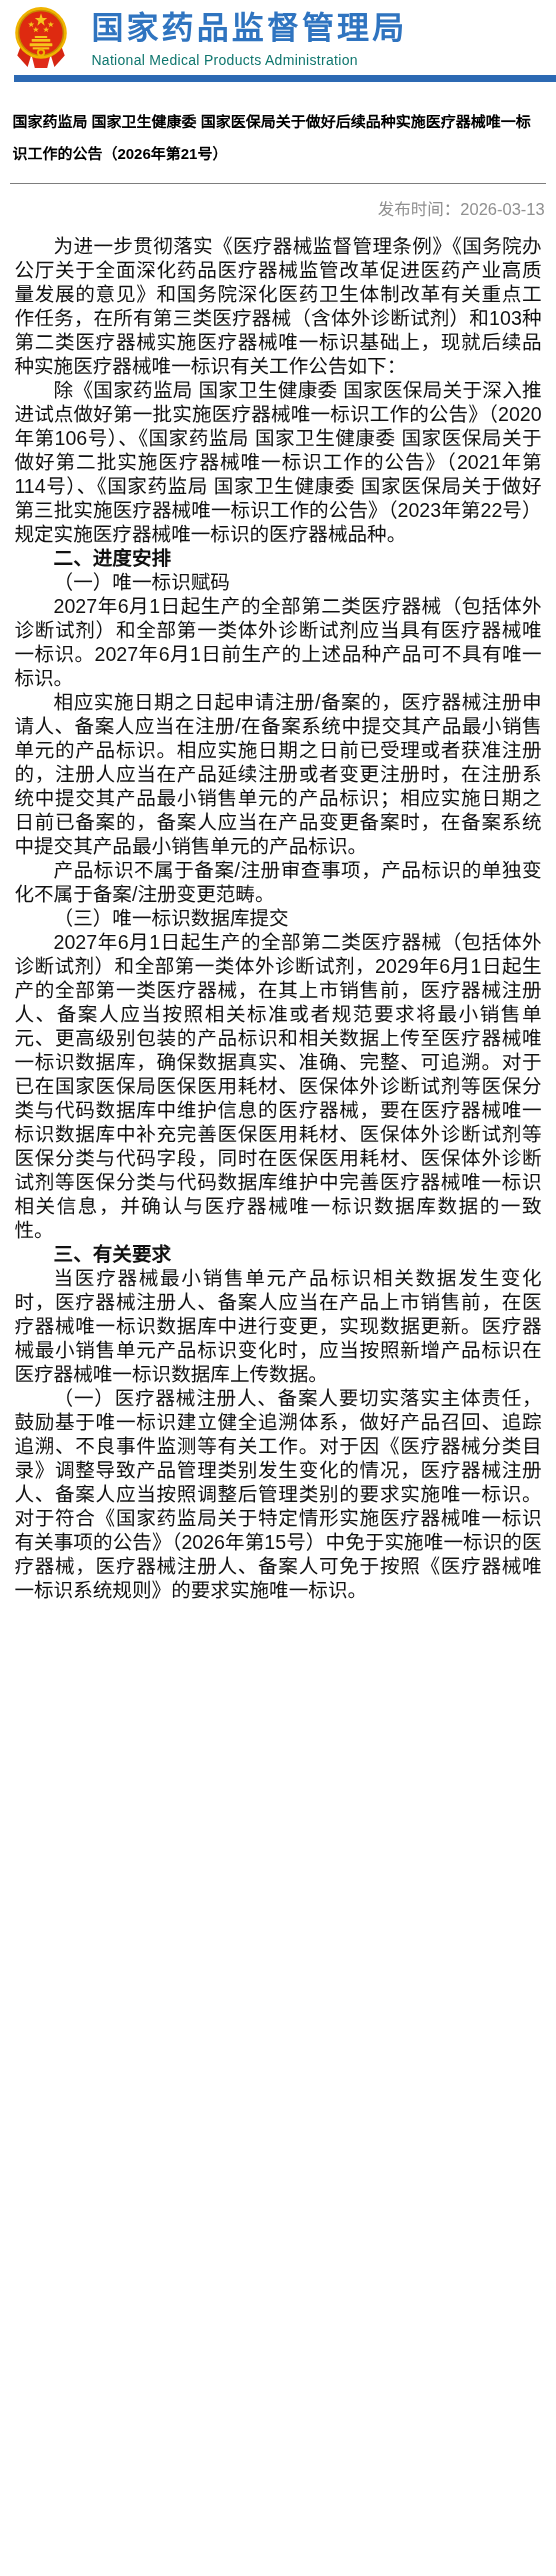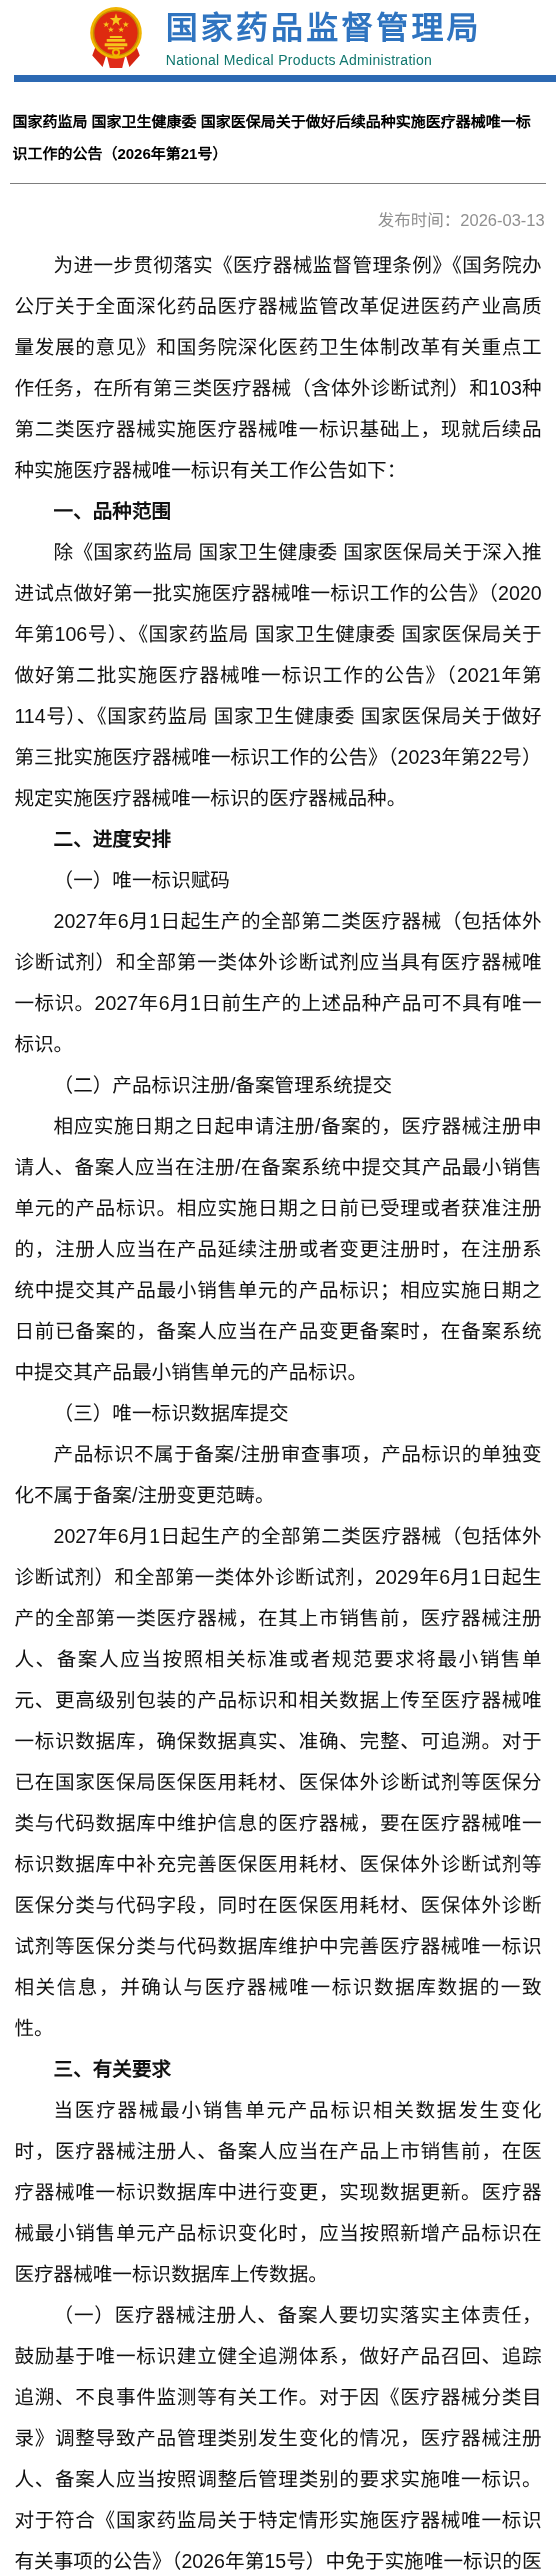--- a/index.html
+++ b/index.html
@@ -5,21 +5,21 @@
   html,body{margin:0;padding:0;background:#ffffff;}
   body{
     width:556px;
     min-height:3789px;
     font-family:"Liberation Sans","DejaVu Sans",sans-serif;
     color:#1a1a1a;
     -webkit-font-smoothing:antialiased;
   }
   
   .site-header{padding:4.1px 0 0 14.4px;background:#ffffff;}
-  .header-inner{display:flex;align-items:flex-start;justify-content:center;}
+  .header-inner{display:flex;align-items:flex-start;}
   .emblem{width:54px;height:66px;flex:0 0 auto;}
   .logo-text{margin-left:23px;padding-top:7.2px;}
   .logo-cn{
     font-size:32px;font-weight:700;color:#2f74c0;
     letter-spacing:3.1px;line-height:1.1;white-space:nowrap;
   }
   .logo-en{
     margin-top:5.2px;font-size:14px;color:#0f766e;
     letter-spacing:0.3px;white-space:nowrap;
   }
@@ -28,27 +28,27 @@
   .article-title{
     margin:24px 12.4px 0 12.4px;
     text-align:left;
     font-size:15px;line-height:32px;font-weight:700;color:#000;
   }
   .head-divider{
     margin:13.4px 10.3px 0 10.3px;height:0;
     border-top:1px solid #7d7d7d;
   }
   .pub-time{
-    margin-top:23px;padding-right:11.3px;
+    margin-top:12px;padding-right:11.3px;
     text-align:right;font-size:16.5px;color:#909090;
   }
   
   .article-body{padding:13.4px 14.4px 0 14.4px;}
   .article-body .blk{
-    font-size:19.6px;line-height:41px;margin:0;
+    font-size:19.6px;line-height:24px;margin:0;
     text-align:justify;text-justify:inter-ideograph;
     text-indent:2em;color:#111;
   }
   .article-body .blk-h2{font-weight:700;}
   .article-body .blk-h3{font-weight:400;}
 </style>
 </head>
 <body>
 
 <header class="site-header">
@@ -91,29 +91,27 @@
 <main>
   <h1 class="article-title">国家药监局 国家卫生健康委 国家医保局关于做好后续品种实施医疗器械唯一标识工作的公告（2026年第21号）</h1>
 
   <div class="head-divider"></div>
 
   <div class="pub-time"><span>发布时间：</span><span>2026-03-13</span></div>
 
   <article class="article-body" id="article-body">
 
   <div class="blk blk-p">为进一步贯彻落实《医疗器械监督管理条例》《国务院办公厅关于全面深化药品医疗器械监管改革促进医药产业高质量发展的意见》和国务院深化医药卫生体制改革有关重点工作任务，在所有第三类医疗器械（含体外诊断试剂）和103种第二类医疗器械实施医疗器械唯一标识基础上，现就后续品种实施医疗器械唯一标识有关工作公告如下：</div>
-      <div class="blk blk-h2">一、品种范围</div>
       <div class="blk blk-p">除《国家药监局 国家卫生健康委 国家医保局关于深入推进试点做好第一批实施医疗器械唯一标识工作的公告》（2020年第106号）、《国家药监局 国家卫生健康委 国家医保局关于做好第二批实施医疗器械唯一标识工作的公告》（2021年第114号）、《国家药监局 国家卫生健康委 国家医保局关于做好第三批实施医疗器械唯一标识工作的公告》（2023年第22号）规定实施医疗器械唯一标识的医疗器械品种。</div>
       <div class="blk blk-h2">二、进度安排</div>
       <div class="blk blk-h3">（一）唯一标识赋码</div>
       <div class="blk blk-p">2027年6月1日起生产的全部第二类医疗器械（包括体外诊断试剂）和全部第一类体外诊断试剂应当具有医疗器械唯一标识。2027年6月1日前生产的上述品种产品可不具有唯一标识。</div>
-      <div class="blk blk-h3">（二）产品标识注册/备案管理系统提交</div>
       <div class="blk blk-p">相应实施日期之日起申请注册/备案的，医疗器械注册申请人、备案人应当在注册/在备案系统中提交其产品最小销售单元的产品标识。相应实施日期之日前已受理或者获准注册的，注册人应当在产品延续注册或者变更注册时，在注册系统中提交其产品最小销售单元的产品标识；相应实施日期之日前已备案的，备案人应当在产品变更备案时，在备案系统中提交其产品最小销售单元的产品标识。</div>
+      <div class="blk blk-p">产品标识不属于备案/注册审查事项，产品标识的单独变化不属于备案/注册变更范畴。</div>
       <div class="blk blk-h3">（三）唯一标识数据库提交</div>
-      <div class="blk blk-p">产品标识不属于备案/注册审查事项，产品标识的单独变化不属于备案/注册变更范畴。</div>
       <div class="blk blk-p">2027年6月1日起生产的全部第二类医疗器械（包括体外诊断试剂）和全部第一类体外诊断试剂，2029年6月1日起生产的全部第一类医疗器械，在其上市销售前，医疗器械注册人、备案人应当按照相关标准或者规范要求将最小销售单元、更高级别包装的产品标识和相关数据上传至医疗器械唯一标识数据库，确保数据真实、准确、完整、可追溯。对于已在国家医保局医保医用耗材、医保体外诊断试剂等医保分类与代码数据库中维护信息的医疗器械，要在医疗器械唯一标识数据库中补充完善医保医用耗材、医保体外诊断试剂等医保分类与代码字段，同时在医保医用耗材、医保体外诊断试剂等医保分类与代码数据库维护中完善医疗器械唯一标识相关信息，并确认与医疗器械唯一标识数据库数据的一致性。</div>
       <div class="blk blk-h2">三、有关要求</div>
       <div class="blk blk-p">当医疗器械最小销售单元产品标识相关数据发生变化时，医疗器械注册人、备案人应当在产品上市销售前，在医疗器械唯一标识数据库中进行变更，实现数据更新。医疗器械最小销售单元产品标识变化时，应当按照新增产品标识在医疗器械唯一标识数据库上传数据。</div>
       <div class="blk blk-p">（一）医疗器械注册人、备案人要切实落实主体责任，鼓励基于唯一标识建立健全追溯体系，做好产品召回、追踪追溯、不良事件监测等有关工作。对于因《医疗器械分类目录》调整导致产品管理类别发生变化的情况，医疗器械注册人、备案人应当按照调整后管理类别的要求实施唯一标识。对于符合《国家药监局关于特定情形实施医疗器械唯一标识有关事项的公告》（2026年第15号）中免于实施唯一标识的医疗器械，医疗器械注册人、备案人可免于按照《医疗器械唯一标识系统规则》的要求实施唯一标识。</div>
     </article>
 
 </main>
 
 
 </body></html>

